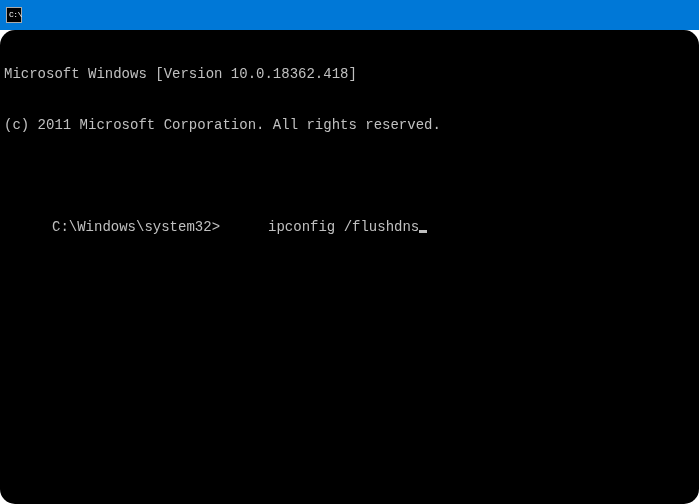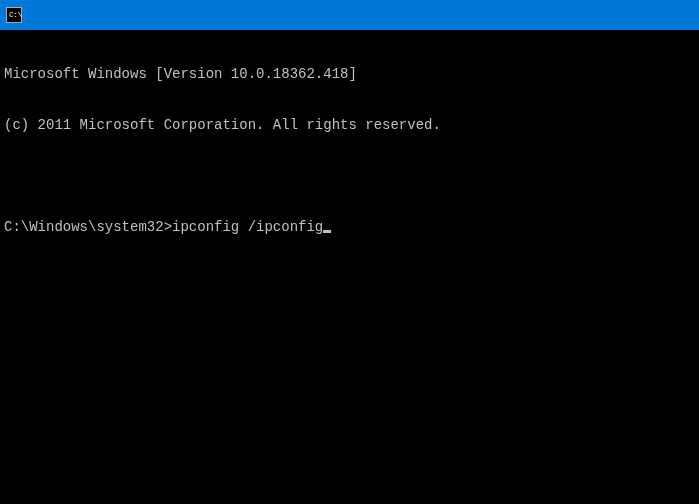--- a/index.html
+++ b/index.html
@@ -49,26 +49,28 @@
       flex: 1;
       background: #000;
       color: #c0c0c0;
       font-family: Consolas, "Lucida Console", "Courier New", monospace;
       font-size: 14px;
       line-height: 17px;
       padding: 2px 4px;
       white-space: pre;
       overflow: hidden;
       position: relative;
+      border-radius: 15px;
     }
     .console-line {
       white-space: pre;
     }
     .prompt-line {
       display: inline;
+      margin-left: 48px;
     }
     .cursor {
       display: inline-block;
       width: 8px;
       height: 3px;
       background: #c0c0c0;
       vertical-align: baseline;
       position: relative;
       top: 2px;
       margin-left: 0px;
@@ -83,15 +85,15 @@
 <div class="window">
   <div class="titlebar">
     <div class="app-icon">
       <span>C:\</span>
     </div>
   </div>
   <div class="console">
     <div class="console-line">Microsoft Windows [Version 10.0.18362.418]</div>
     <div class="console-line">(c) 2011 Microsoft Corporation. All rights reserved.</div>
     <div class="blank"></div>
-    <div class="console-line"><span class="prompt-line">C:\Windows\system32&gt;</span><span class="prompt-line">ipconfig /ipconfig</span><span class="cursor"></span></div>
+    <div class="console-line"><span class="prompt-line">C:\Windows\system32&gt;</span><span class="prompt-line">ipconfig /flushdns</span><span class="cursor"></span></div>
   </div>
 </div>
 
 </body></html>

